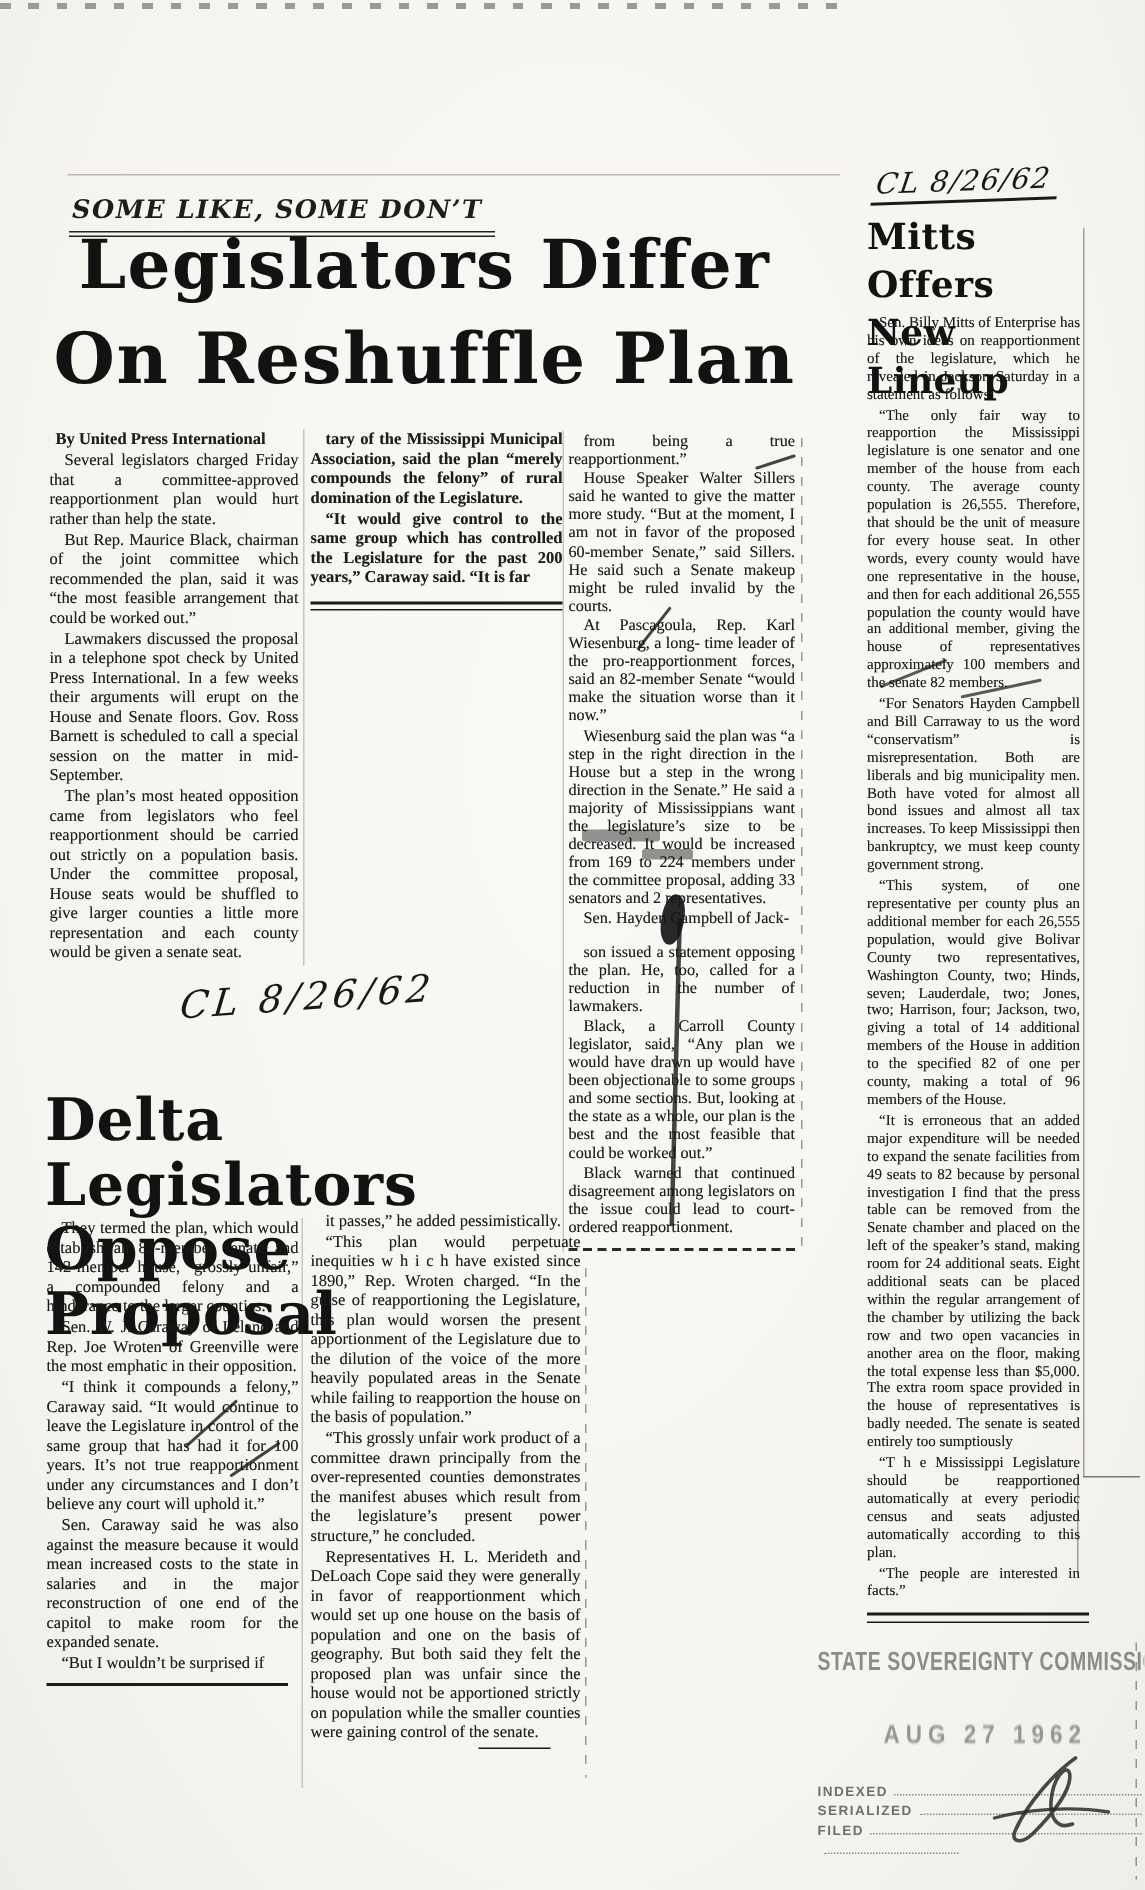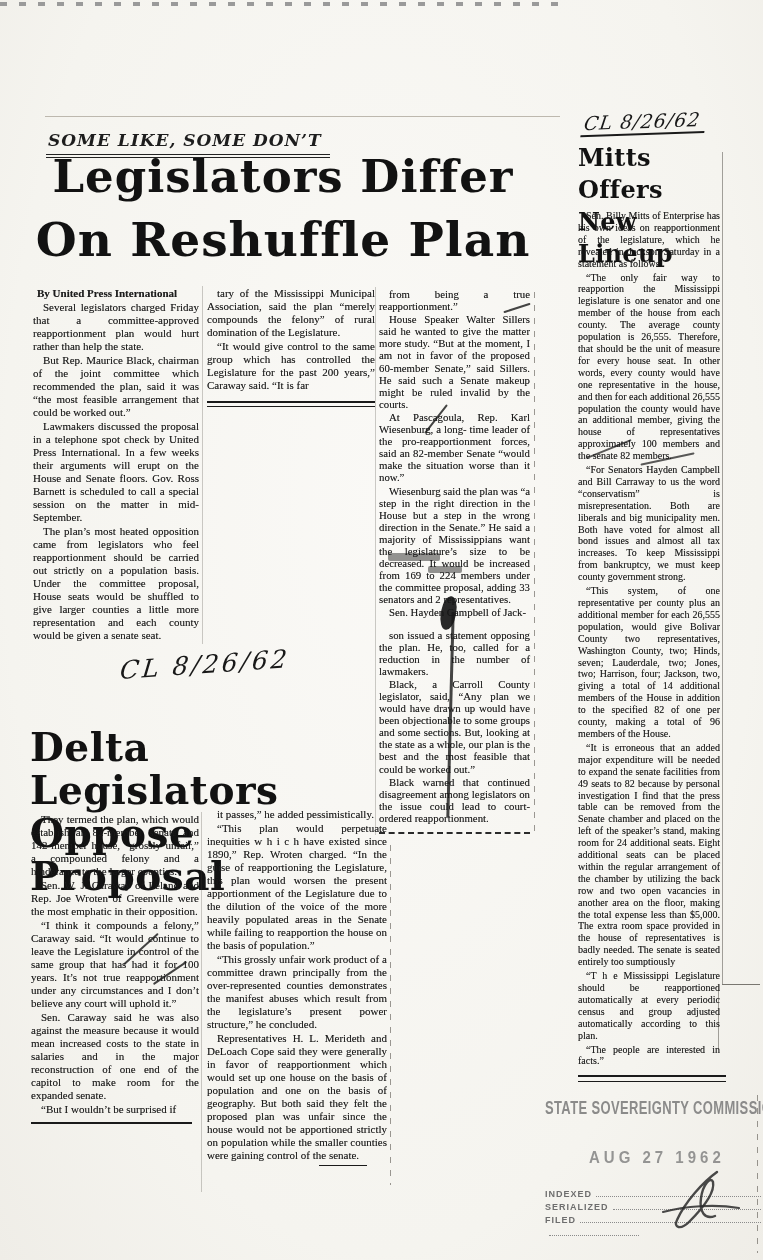--- a/index.html
+++ b/index.html
@@ -29,21 +29,21 @@
   .kicker::after{content:""; position:absolute; left:0; right:0; bottom:-4px; height:1px; background:#222;}
   .main-headline{position:absolute; left:33px; top:146px; width:500px; text-align:center;
     font-family:"DejaVu Serif",serif; font-weight:bold; color:#121212;}
   .main-headline .l1{font-size:45px; line-height:62px; letter-spacing:1px;}
   .main-headline .l2{font-size:47px; line-height:64px; letter-spacing:1px;}
   .col{position:absolute; text-align:justify; font-size:11px; line-height:13px;
     text-shadow:0 0 .4px rgba(0,0,0,.45);}
   .col p{margin:0 0 1px 0; text-indent:10px;}
   .byline{font-weight:bold; text-indent:4px !important; margin-bottom:1px !important;}
   #main-col1{left:33px; top:287px; width:166px;}
-  #main-col2{left:207px; top:287px; width:168px;}
+  #main-col2{left:207px; top:287px; width:168px;font-weight:bold;}
   #main-col3{left:379px; top:288px; width:151px; font-size:10.8px; line-height:12.1px;}
   .double-rule{margin-top:9px; height:3px; border-top:2px solid #1a1a1a; border-bottom:1px solid #1a1a1a; width:100%;}
   .dashed-rule{margin-top:8px; height:0; border-top:2px dashed #2a2a2a; width:100%;}
   
   .handnote{position:absolute; font-family:"DejaVu Serif",serif; font-style:italic;
     color:#181818; white-space:nowrap;}
   #note-center{left:120px; top:650px; font-size:25px; letter-spacing:3px; transform:rotate(-4deg) skewX(-10deg);}
   #note-topright{left:582px; top:110px; font-size:19px; letter-spacing:1px;
     transform:rotate(-2deg) skewX(-10deg); border-bottom:2px solid #1a1a1a; padding:0 6px 1px 2px;}
   
@@ -157,24 +157,24 @@
   <div class="vrule dashed" style="left:390px; top:845px; height:340px;"></div>
 
   <div class="mitts-headline">
     <div>Mitts Offers</div>
     <div>New Lineup</div>
   </div>
 
   <div class="col" id="mitts-col">
     <p>Sen. Billy Mitts of Enterprise has his own ideas on reapportionment of the legislature, which he revealed in Jackson Saturday in a statement as follows:</p>
     <p>“The only fair way to reapportion the Mississippi legislature is one senator and one member of the house from each county. The average county population is 26,555. Therefore, that should be the unit of measure for every house seat. In other words, every county would have one representative in the house, and then for each additional 26,555 population the county would have an additional member, giving the house of representatives approximately 100 members and the senate 82 members.</p>
-    <p>“For Senators Hayden Campbell and Bill Carraway to us the word “conservatism” is misrepresentation. Both are liberals and big municipality men. Both have voted for almost all bond issues and almost all tax increases. To keep Mississippi from bankruptcy, we must keep county government strong.</p>
+    <p>“For Senators Hayden Campbell and Bill Carraway to us the word “conservatism” is misrepresentation. Both are liberals and big municipality men. Both have voted for almost all bond issues and almost all tax increases. To keep Mississippi then bankruptcy, we must keep county government strong.</p>
     <p>“This system, of one representative per county plus an additional member for each 26,555 population, would give Bolivar County two representatives, Washington County, two; Hinds, seven; Lauderdale, two; Jones, two; Harrison, four; Jackson, two, giving a total of 14 additional members of the House in addition to the specified 82 of one per county, making a total of 96 members of the House.</p>
     <p>“It is erroneous that an added major expenditure will be needed to expand the senate facilities from 49 seats to 82 because by personal investigation I find that the press table can be removed from the Senate chamber and placed on the left of the speaker’s stand, making room for 24 additional seats. Eight additional seats can be placed within the regular arrangement of the chamber by utilizing the back row and two open vacancies in another area on the floor, making the total expense less than $5,000. The extra room space provided in the house of representatives is badly needed. The senate is seated entirely too sumptiously</p>
-    <p>“T h e Mississippi Legislature should be reapportioned automatically at every periodic census and group adjusted automatically according to this plan.</p>
+    <p>“T h e Mississippi Legislature should be reapportioned automatically at every periodic census and seats adjusted automatically according to this plan.</p>
     <p>“The people are interested in facts.”</p>
     <div class="heavy-rule"></div>
   </div>
 
   <div class="vrule" style="left:722px; top:152px; height:832px;"></div>
   <div class="hline" style="left:722px; top:984px; width:38px;"></div>
   <div class="vrule" style="left:718px; top:984px; height:66px;"></div>
 
   <div class="stamp">
     <div class="stamp-agency">STATE SOVEREIGNTY COMMISSION</div>

